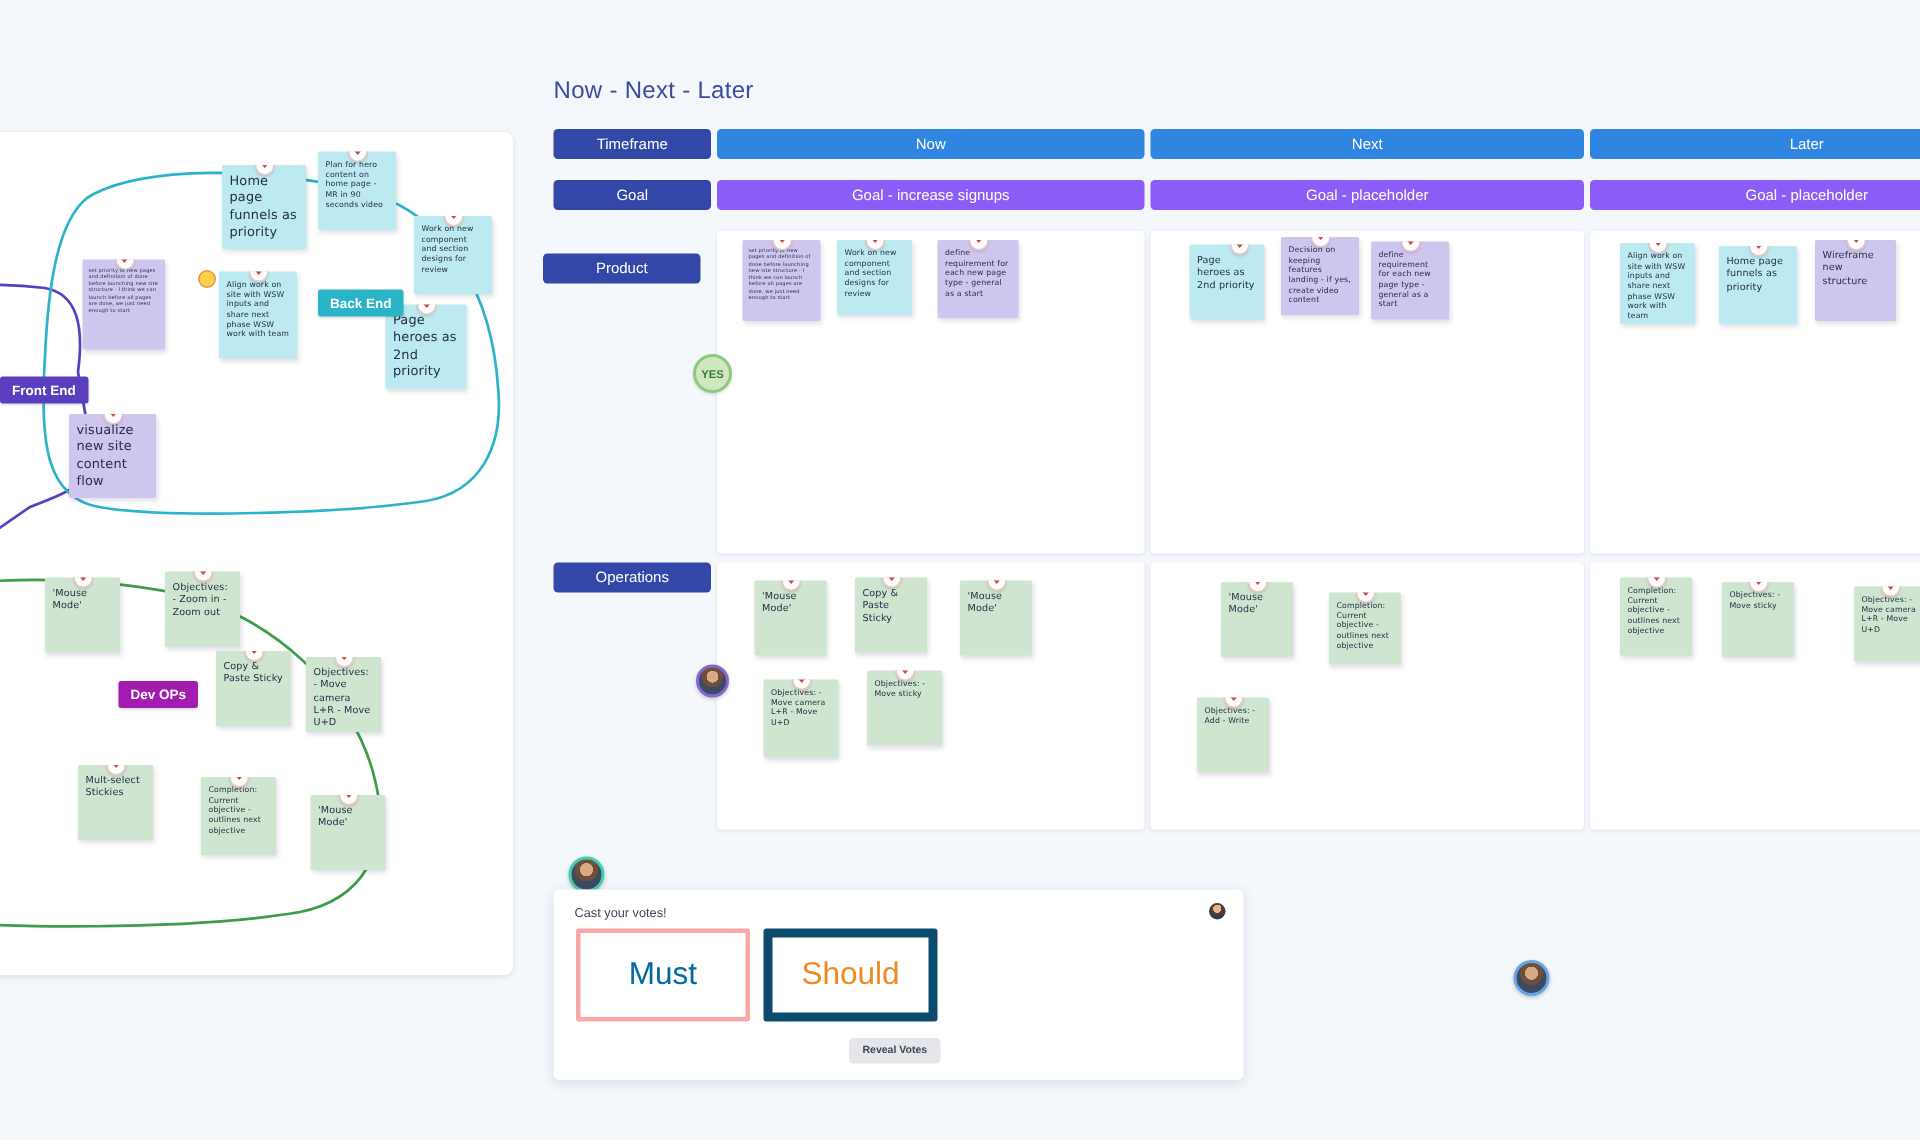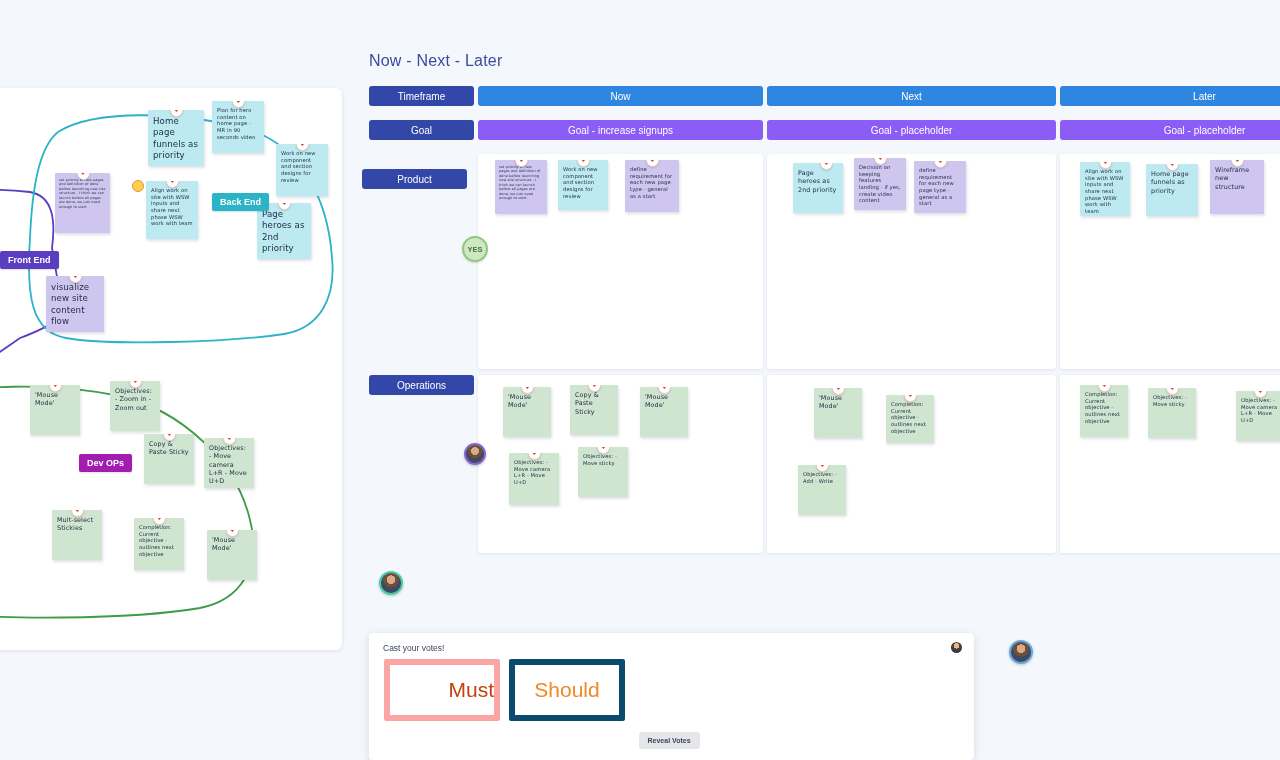--- a/index.html
+++ b/index.html
@@ -130,44 +130,43 @@
     background: radial-gradient(circle at 50% 34%, #d8ab86 0 26%, #6e4f3a 27% 46%, #3e4a63 47% 100%);
   }
   .avatar.ring-teal  { border: 2px solid #3fd0b0; }
   .avatar.ring-purple{ border: 2px solid #8a63d2; }
   .avatar.ring-blue  { border: 2px solid #62a8e8; }
 
   
   #vote-panel {
     position: absolute;
     left: 369px; top: 593px;
-    width: 605px; height: 127px;
+    width: 460px; height: 127px;
     background: #fff;
     border-radius: 4px;
     box-shadow: 0 2px 8px rgba(20,40,80,.13);
-    margin-top: 40px;
   }
   #vote-title {
     position: absolute; left: 14px; top: 10px;
     font-size: 8.5px; color: #3c4657;
     font-family: "Liberation Sans", sans-serif;
   }
   #vote-buttons {
     position: absolute; left: 15px; top: 26px;
     display: flex; gap: 9px;
   }
   .vote-btn {
     width: 116px; height: 62px;
     background: #fff;
     border-radius: 2px;
     display: flex; align-items: center; justify-content: center;
     font-size: 21px;
     font-family: "Liberation Sans", sans-serif;
   }
-  .vote-must   { border: 6px solid #fca5a5; color: #c2410c; justify-content: flex-end; }
+  .vote-must   { border: 3px solid #fca5a5; color: #0369a1; }
   .vote-should { border: 6px solid #0c4a6e; color: #ef8a22; }
   .vote-could  { border: 1px solid #fbdca4; color: #f0b429; }
   .vote-wont   { border: 1px solid #cfe2f7; color: #2e86e0; }
   #reveal-votes {
     position: absolute; left: 50%; margin-left: -33px; top: 99px;
     background: #e4e6e9;
     color: #3c4657;
     font-size: 7px; font-weight: bold;
     padding: 5px 9px;
     border-radius: 3px;

